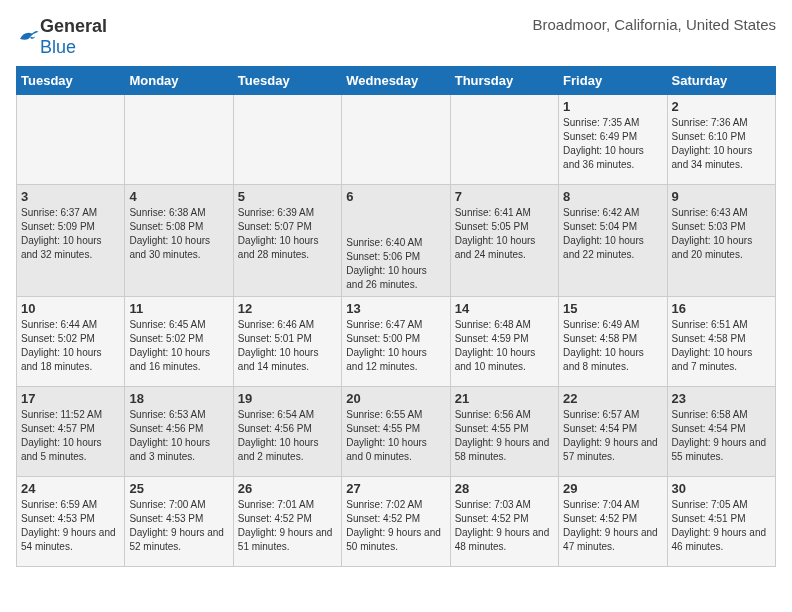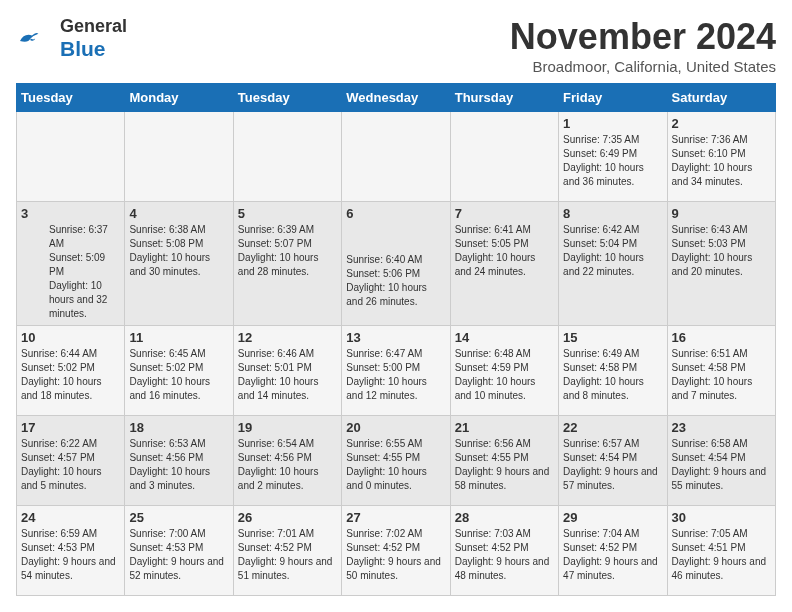--- a/index.html
+++ b/index.html
@@ -12,21 +12,21 @@
     }
     .header-section {
       display: flex;
       align-items: flex-start;
       justify-content: space-between;
       margin-bottom: 8px;
     }
     .logo {
       display: flex;
       align-items: center;
-      gap: 20px;
+      gap: 0;
     }
     .logo-bird {
       width: 24px;
       height: 20px;
     }
     .title-block {
       text-align: right;
     }
     .month-title {
       font-size: 36px;
@@ -81,25 +81,24 @@
 <body>
 
 <div class="header-section">
   <div class="logo">
     <svg class="logo-bird" viewBox="0 0 30 25" xmlns="http://www.w3.org/2000/svg">
       <path d="M5,15 Q10,5 20,8 Q25,3 28,6 Q22,8 18,12 Q15,18 5,15Z" fill="#1a6fb5"></path>
       <path d="M18,12 Q22,14 24,12 Q23,16 18,14Z" fill="#1a6fb5"></path>
     </svg>
     <div>
       <span style="font-size:18px;font-weight:bold;color:#333;">General</span><br>
-      <span style="font-size:21px;font-weight:bold;color:#1a6fb5;">Blue</span>
+      <span style="font-size:18px;font-weight:normal;color:#1a6fb5;">Blue</span>
     </div>
   </div>
   <div class="title-block">
-    <div class="month-title">November 2024</div>
     <div class="subtitle">Broadmoor, California, United States</div>
   </div>
 </div>
 
 <table>
   <thead>
     <tr>
     <th>Tuesday</th>
         <th>Monday</th>
         <th>Tuesday</th>
@@ -125,21 +124,21 @@
         <td>
           <span class="day-num">2</span>
           <div class="cell-content" style="white-space: pre-wrap;">Sunrise: 7:36 AM
 Sunset: 6:10 PM
 Daylight: 10 hours and 34 minutes.</div>
         </td>
       </tr>
       <tr>
         <td>
           <span class="day-num">3</span>
-          <div class="cell-content" style="white-space: pre-wrap; margin-left: 28px;">Sunrise: 6:37 AM
+          <div class="cell-content" style="white-space: pre-wrap;">Sunrise: 6:37 AM
 Sunset: 5:09 PM
 Daylight: 10 hours and 32 minutes.</div>
         </td>
         <td>
           <span class="day-num">4</span>
           <div class="cell-content" style="white-space: pre-wrap;">Sunrise: 6:38 AM
 Sunset: 5:08 PM
 Daylight: 10 hours and 30 minutes.</div>
         </td>
         <td>
@@ -213,21 +212,21 @@
         <td>
           <span class="day-num">16</span>
           <div class="cell-content" style="white-space: pre-wrap;">Sunrise: 6:51 AM
 Sunset: 4:58 PM
 Daylight: 10 hours and 7 minutes.</div>
         </td>
       </tr>
       <tr>
         <td>
           <span class="day-num">17</span>
-          <div class="cell-content" style="white-space: pre-wrap;">Sunrise: 6:22 AM
+          <div class="cell-content" style="white-space: pre-wrap;">Sunrise: 11:52 AM
 Sunset: 4:57 PM
 Daylight: 10 hours and 5 minutes.</div>
         </td>
         <td>
           <span class="day-num">18</span>
           <div class="cell-content" style="white-space: pre-wrap;">Sunrise: 6:53 AM
 Sunset: 4:56 PM
 Daylight: 10 hours and 3 minutes.</div>
         </td>
         <td>

